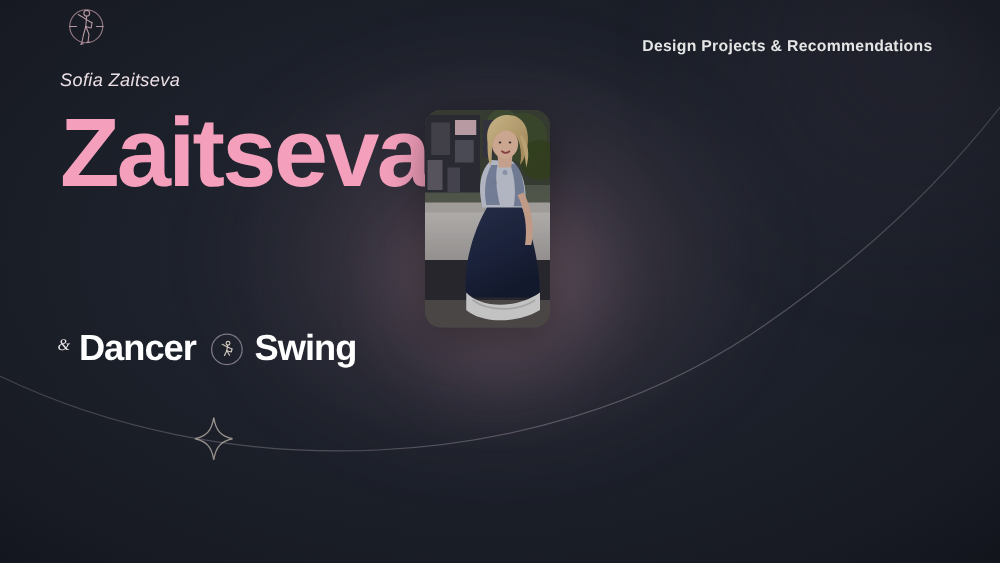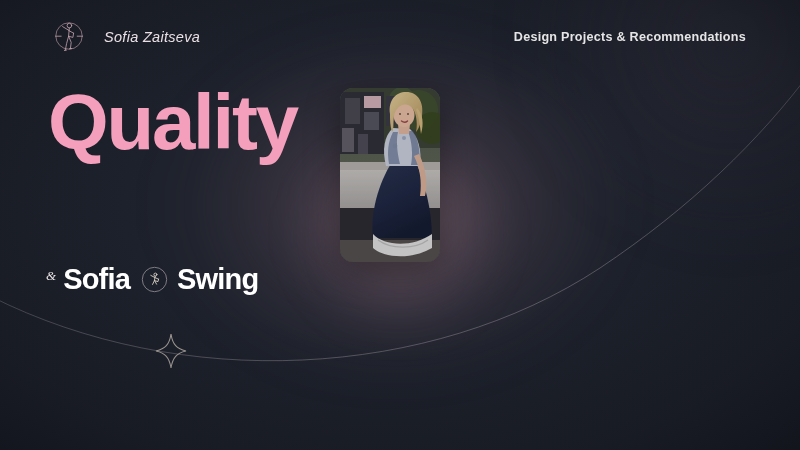--- a/index.html
+++ b/index.html
@@ -69,21 +69,21 @@
   }
 
   
   .header{
     position:absolute; top:0; left:0;
     width:800px; height:74px;
     display:flex; align-items:center;
     padding:0 54px 0 48px;
     z-index:6;
   }
-  .brand{ display:flex; align-items:center; gap:14px; }
+  .brand{ display:flex; gap:14px;flex-direction:column; }
   .logo-mark{ width:42px; height:42px; display:block; flex:none; }
   .brand-name{
     font-size:14.5px;
     font-style:italic;
     font-weight:400;
     letter-spacing:0.3px;
     color:#eadfe4;
   }
   .header-tagline{
     margin-left:auto;
@@ -191,21 +191,21 @@
           <path d="M 7.6 20.2 L 13.2 20.2"></path>
           <path d="M 29.2 20.2 L 34.6 20.2"></path>
         </g>
       </svg>
       <span class="brand-name">Sofia Zaitseva</span>
     </div>
     <span class="header-tagline">Design Projects &amp; Recommendations</span>
   </div>
 
   <div class="hero">
-    <div class="line line-1">Quality</div>
+    <div class="line line-1">Zaitseva</div>
   </div>
 
   <div class="photo-card">
     <svg class="photo-svg" viewBox="0 0 100 174" preserveAspectRatio="xMidYMid slice">
       <defs>
         <linearGradient id="skyG" x1="0" y1="0" x2="0" y2="1">
           <stop offset="0" stop-color="#4f5a4a"></stop>
           <stop offset="1" stop-color="#6d6f61"></stop>
         </linearGradient>
         <linearGradient id="dressG" x1="0" y1="0" x2="0.4" y2="1">
@@ -271,21 +271,21 @@
       <ellipse cx="68" cy="26" rx="1.1" ry="0.8" fill="#433026"></ellipse>
       <path d="M 61.5 33 C 63.5 34.6 66 34.4 67.5 33" fill="none" stroke="#9e4a4c" stroke-width="1.4" stroke-linecap="round"></path>
 
       <rect width="100" height="174" fill="#120d1a" opacity="0.16"></rect>
       <rect width="100" height="174" fill="none"></rect>
     </svg>
   </div>
 
   <div class="subline">
     <span class="amp">&amp;</span>
-    <span class="sub-word">Sofia</span>
+    <span class="sub-word">Dancer</span>
     <svg class="dance-badge" viewBox="0 0 27 27">
       <circle cx="13.5" cy="13.5" r="12.2" fill="none" stroke="#8e8a93" stroke-opacity="0.85" stroke-width="1"></circle>
       <g fill="none" stroke="#d8cfc4" stroke-opacity="0.95" stroke-width="0.95" stroke-linecap="round" stroke-linejoin="round">
         <circle cx="14.4" cy="8.6" r="1.5"></circle>
         <path d="M 14.2 10.1 L 13.4 14.6"></path>
         <path d="M 13.6 11.4 L 9.8 9.4"></path>
         <path d="M 14.0 11.6 L 17.6 13.2"></path>
         <path d="M 17.6 13.2 L 17.0 15.6 L 13.4 14.6"></path>
         <path d="M 13.4 14.6 L 11.6 18.4"></path>
         <path d="M 13.7 14.8 L 15.6 18.2"></path>

